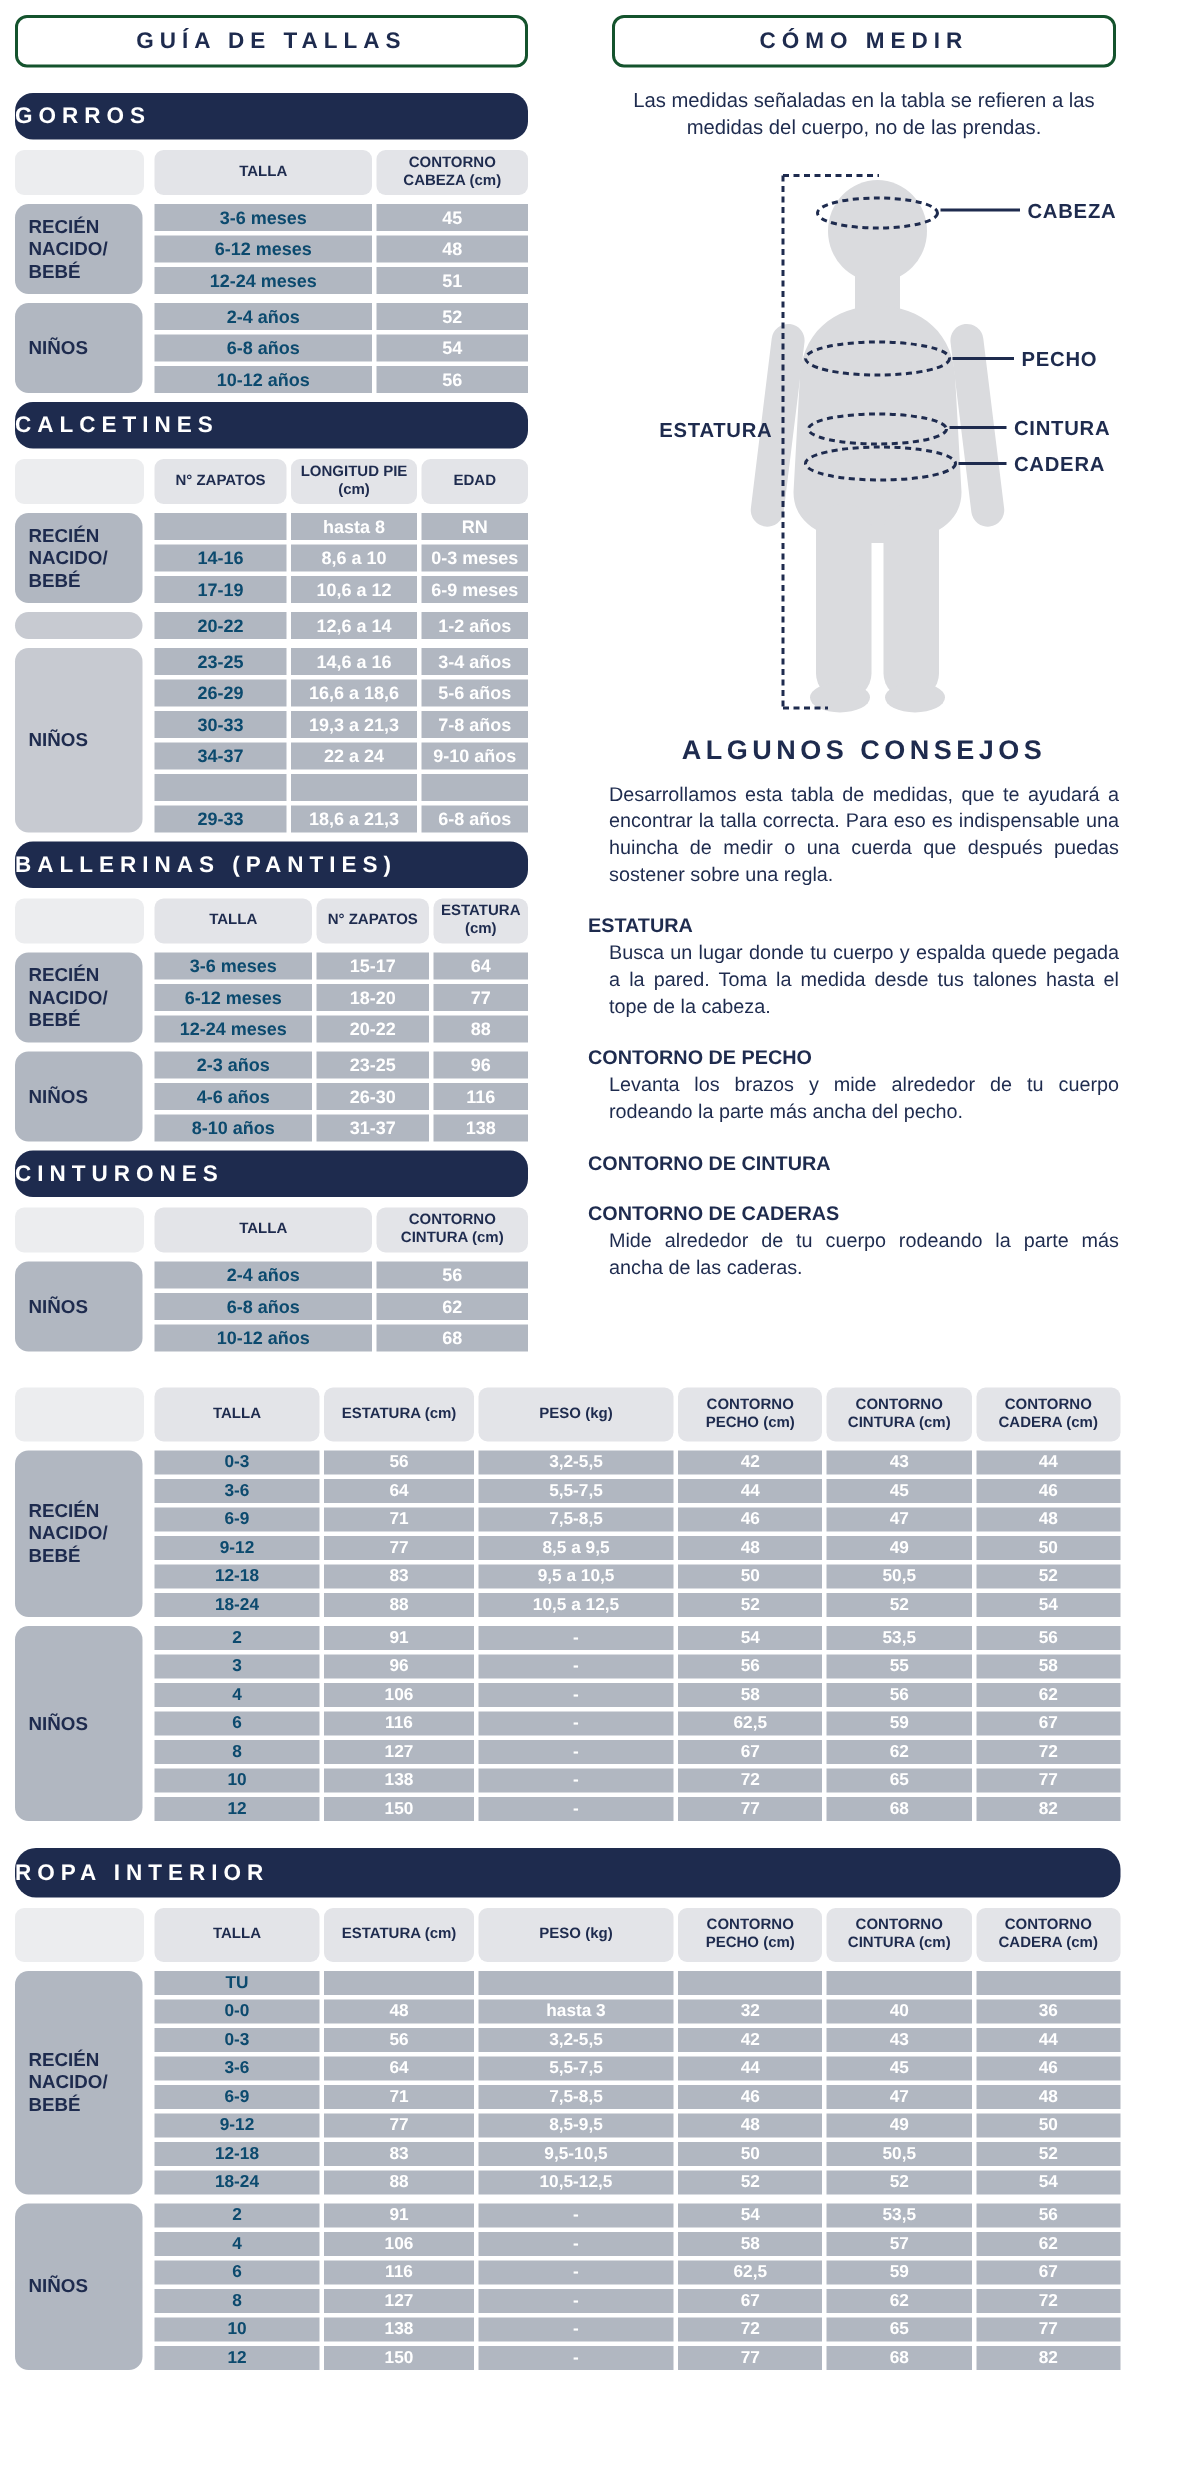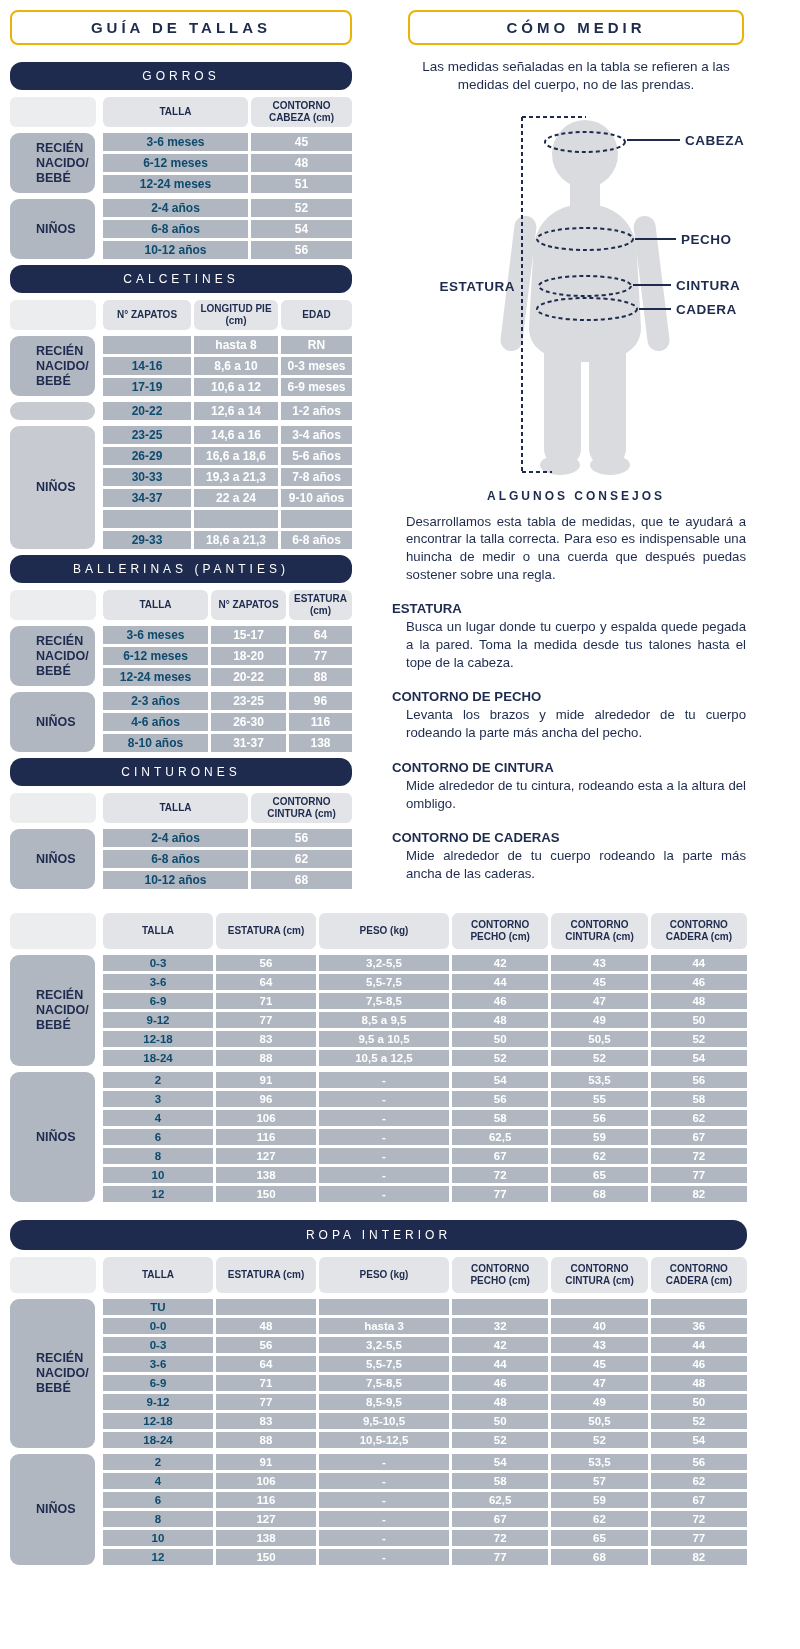--- a/index.html
+++ b/index.html
@@ -2,47 +2,47 @@
 <html><head>
 <meta charset="utf-8">
 <style>
   html,body{margin:0;padding:0;background:#fff;}
   body{font-family:"Liberation Sans",sans-serif;color:#1E2B4E;width:800px;}
   .page{width:780px;padding:10px;}
   .top{display:flex;gap:38px;align-items:flex-start;}
   .col-left{width:342px;flex:none;}
   .col-right{width:372px;flex:none;}
 
-  .title-box{border:2px solid #eab308;border-radius:8px;text-align:center;padding:7px 0;
+  .title-box{border:2px solid #14532d;border-radius:8px;text-align:center;padding:7px 0;
              font-weight:bold;font-size:15px;letter-spacing:4px;color:#1E2B4E;margin-bottom:17px;}
   .col-right .title-box{margin:0 18px 13px 18px;}
 
-  .bar{background:#1E2B4E;color:#fff;text-align:center;font-weight:normal;letter-spacing:4px;
-       border-radius:12px;padding:7px 0;font-size:12px;margin-bottom:7px;}
+  .bar{background:#1E2B4E;color:#fff;font-weight:bold;letter-spacing:4px;
+       border-radius:12px;padding:7px 0;font-size:15px;margin-bottom:7px;}
   .big .bar{border-radius:14px;padding:8px 0;}
 
   .trow{display:grid;column-gap:3px;row-gap:3px;margin-bottom:6px;}
   .corner{background:#ECEDEF;border-radius:6px;margin-right:4px;}
   .hcell{background:#E3E4E8;border-radius:6px;color:#1E2B4E;font-weight:bold;font-size:10px;
          display:flex;align-items:center;justify-content:center;text-align:center;
          padding:3px 4px;line-height:1.2;min-height:24px;}
   .cat{background:#B1B7C1;border-radius:9px;margin-right:5px;color:#1E2B4E;font-weight:bold;
-       font-size:12.5px;line-height:1.2;display:flex;align-items:center;padding:5px 4px 5px 26px;}
+       font-size:12.5px;line-height:1.2;display:flex;align-items:center;padding:5px 4px 5px 9px;}
   .cat.light{background:#C7CAD1;}
   .cell{background:#B1B7C1;display:flex;align-items:center;justify-content:center;
         height:18px;font-size:12px;font-weight:bold;}
   .tcell{color:#0c4a6e;}
   .vcell{color:#FFFFFF;}
   .big{width:737px;margin-top:18px;}
   .big .cell{height:16px;font-size:11.5px;}
   .big .hcell{min-height:30px;}
 
   .intro{margin:0 6px 10px 6px;text-align:center;font-size:13.5px;line-height:1.32;}
   .diagram{margin-left:28px;}
-  .consejos-title{margin:6px 0 10px 0;text-align:center;font-weight:bold;font-size:12px;letter-spacing:3px;}
+  .consejos-title{margin:6px 0 10px 0;text-align:center;font-weight:bold;font-size:18px;letter-spacing:3px;}
   .tip-text,.consejos-text{margin:0 16px;font-size:13.2px;line-height:1.34;text-align:justify;}
   .tip-head{margin:18px 2px 2px 2px;font-size:13.2px;font-weight:bold;}
   .meas{fill:none;stroke:#1E2B4E;stroke-width:2;stroke-dasharray:4 3;}
   .ptr{stroke:#1E2B4E;stroke-width:2;}
   .dlabel{fill:#1E2B4E;font-weight:bold;font-size:13.5px;letter-spacing:0.5px;}
 </style>
 </head>
 <body>
 
 <div class="page">
@@ -222,21 +222,20 @@
       <div>
         <h4 class="tip-head">ESTATURA</h4>
         <p class="tip-text">Busca un lugar donde tu cuerpo y espalda quede pegada a la pared. Toma la medida desde tus talones hasta el tope de la cabeza.</p>
       </div>
       <div>
         <h4 class="tip-head">CONTORNO DE PECHO</h4>
         <p class="tip-text">Levanta los brazos y mide alrededor de tu cuerpo rodeando la parte más ancha del pecho.</p>
       </div>
       <div>
         <h4 class="tip-head">CONTORNO DE CINTURA</h4>
-        <p class="tip-text">Mide alrededor de tu cintura, rodeando esta a la altura del ombligo.</p>
       </div>
       <div>
         <h4 class="tip-head">CONTORNO DE CADERAS</h4>
         <p class="tip-text">Mide alrededor de tu cuerpo rodeando la parte más ancha de las caderas.</p>
       </div>
     </div>
   </div>
 
   <section class="big">
       <div class="trow" style="grid-template-columns: 90px 110px 100px 130px 1fr 1fr 1fr;">

